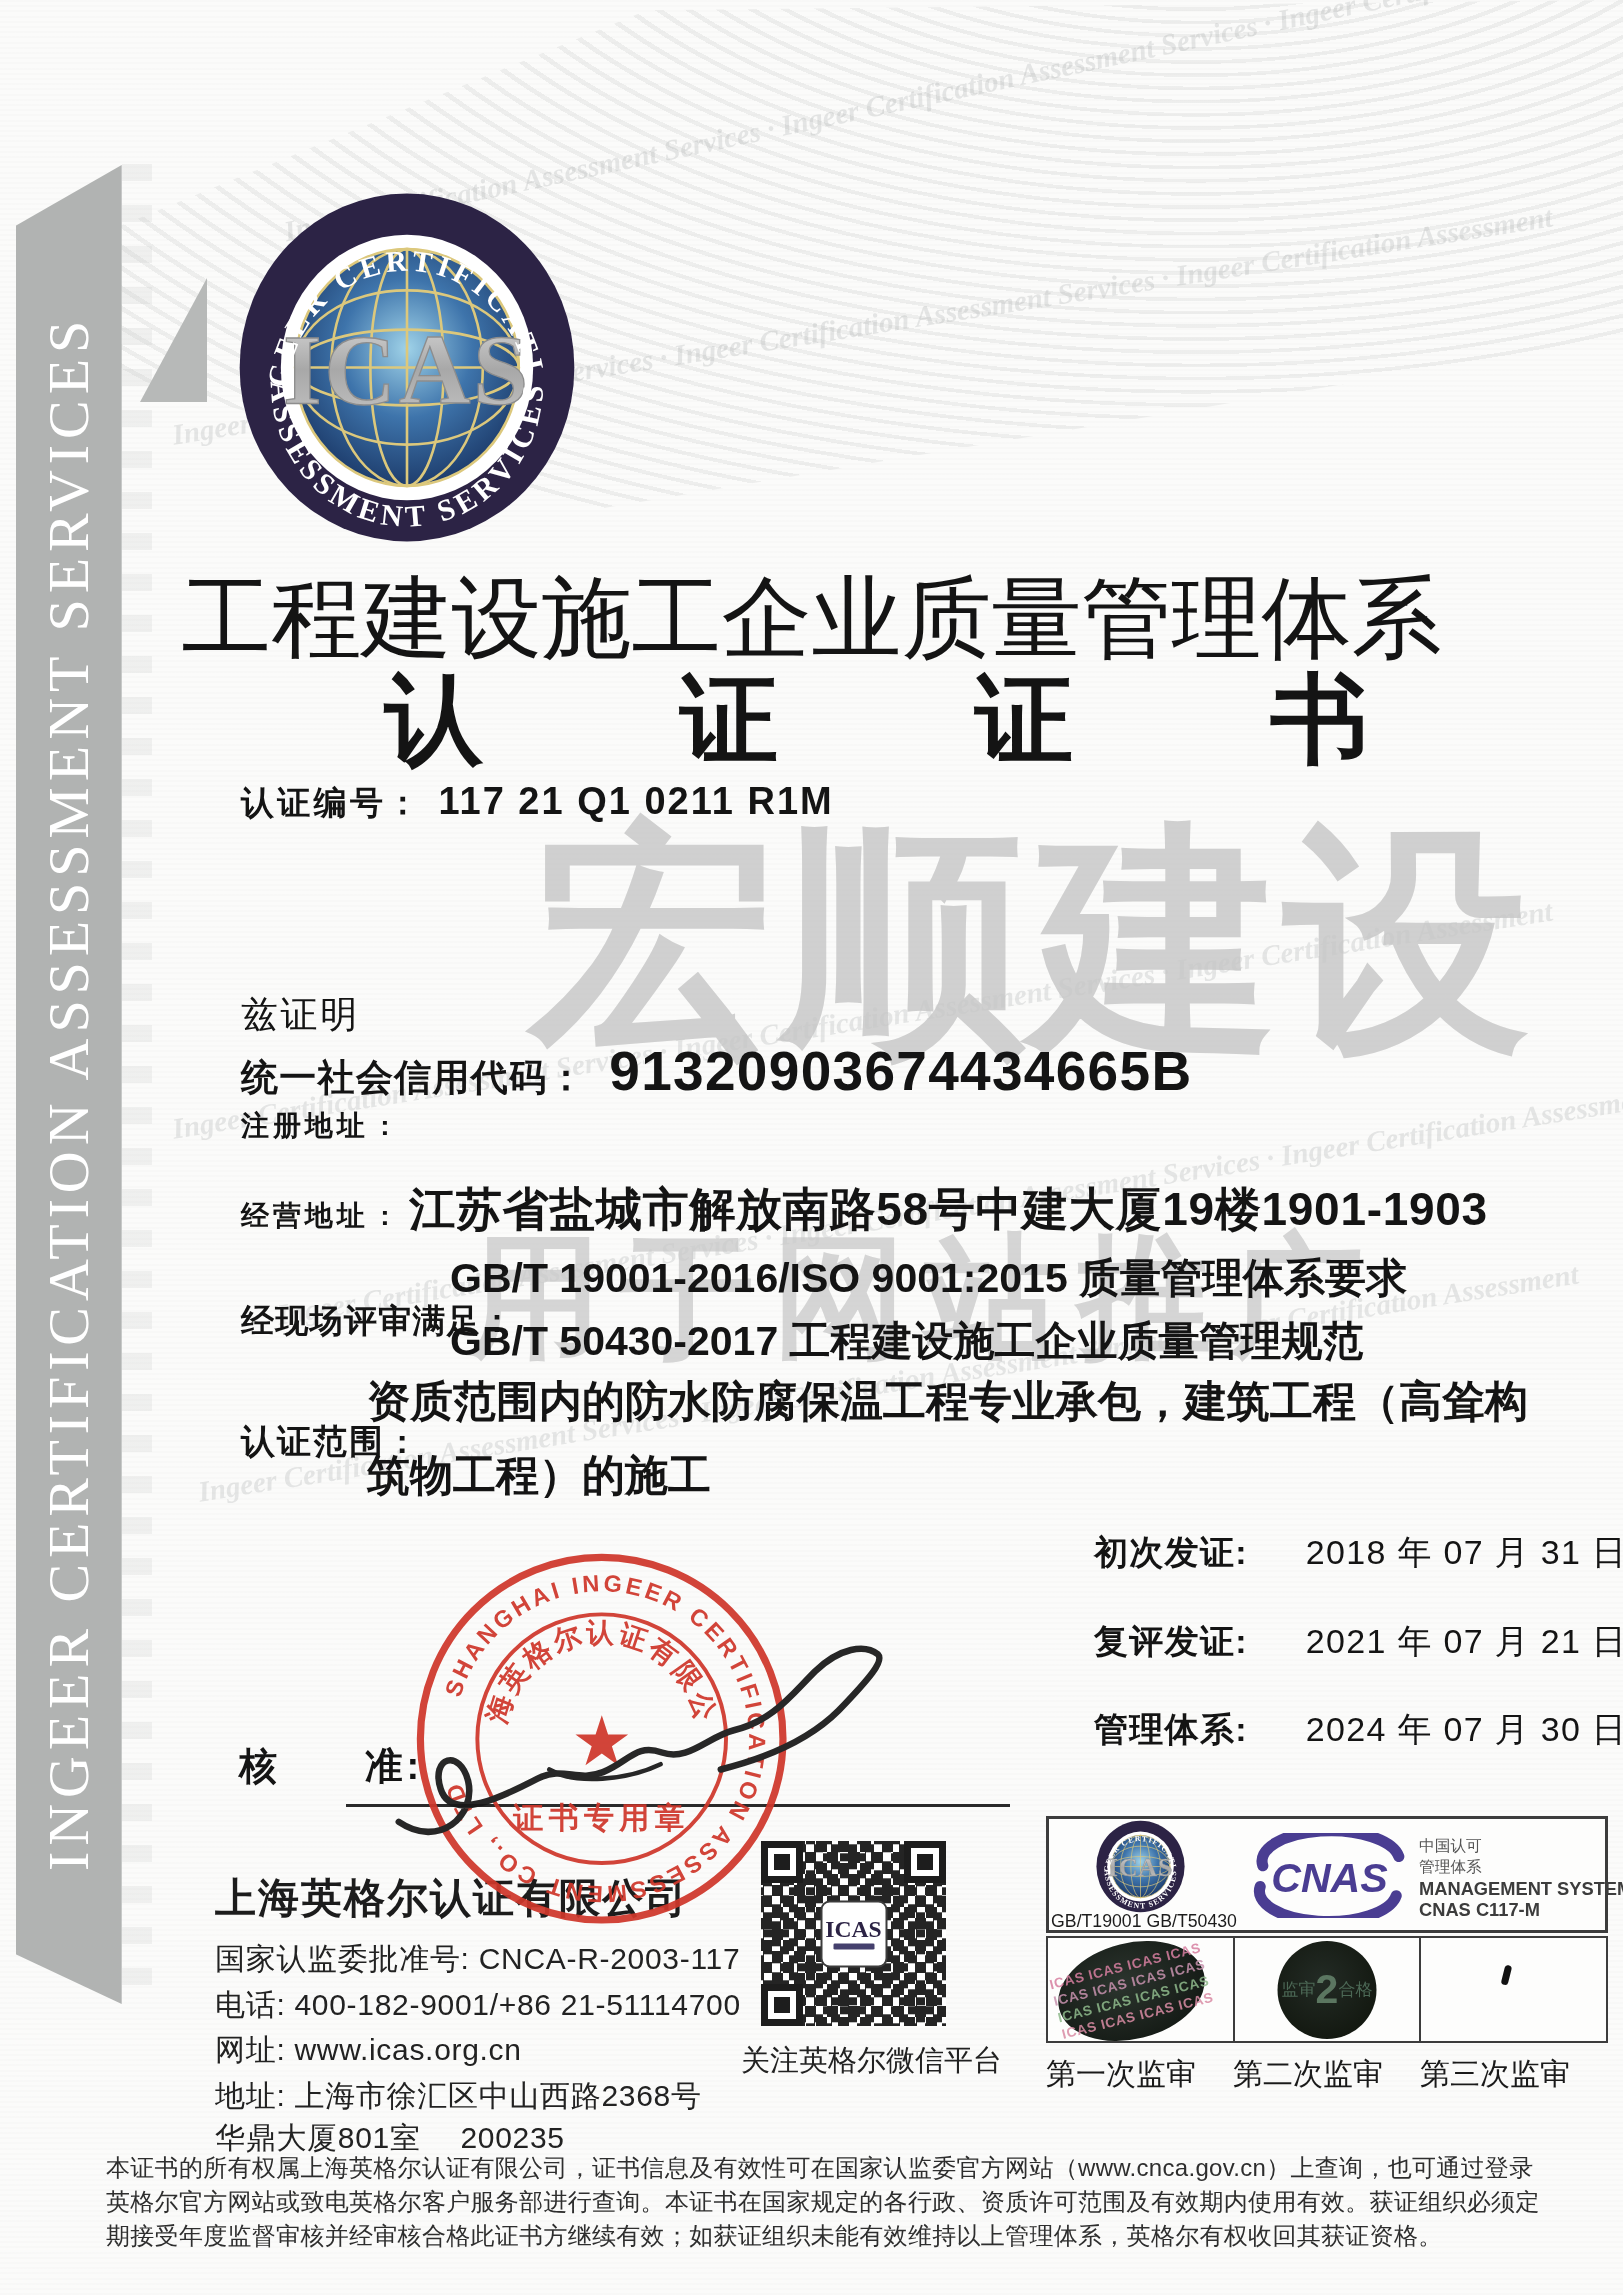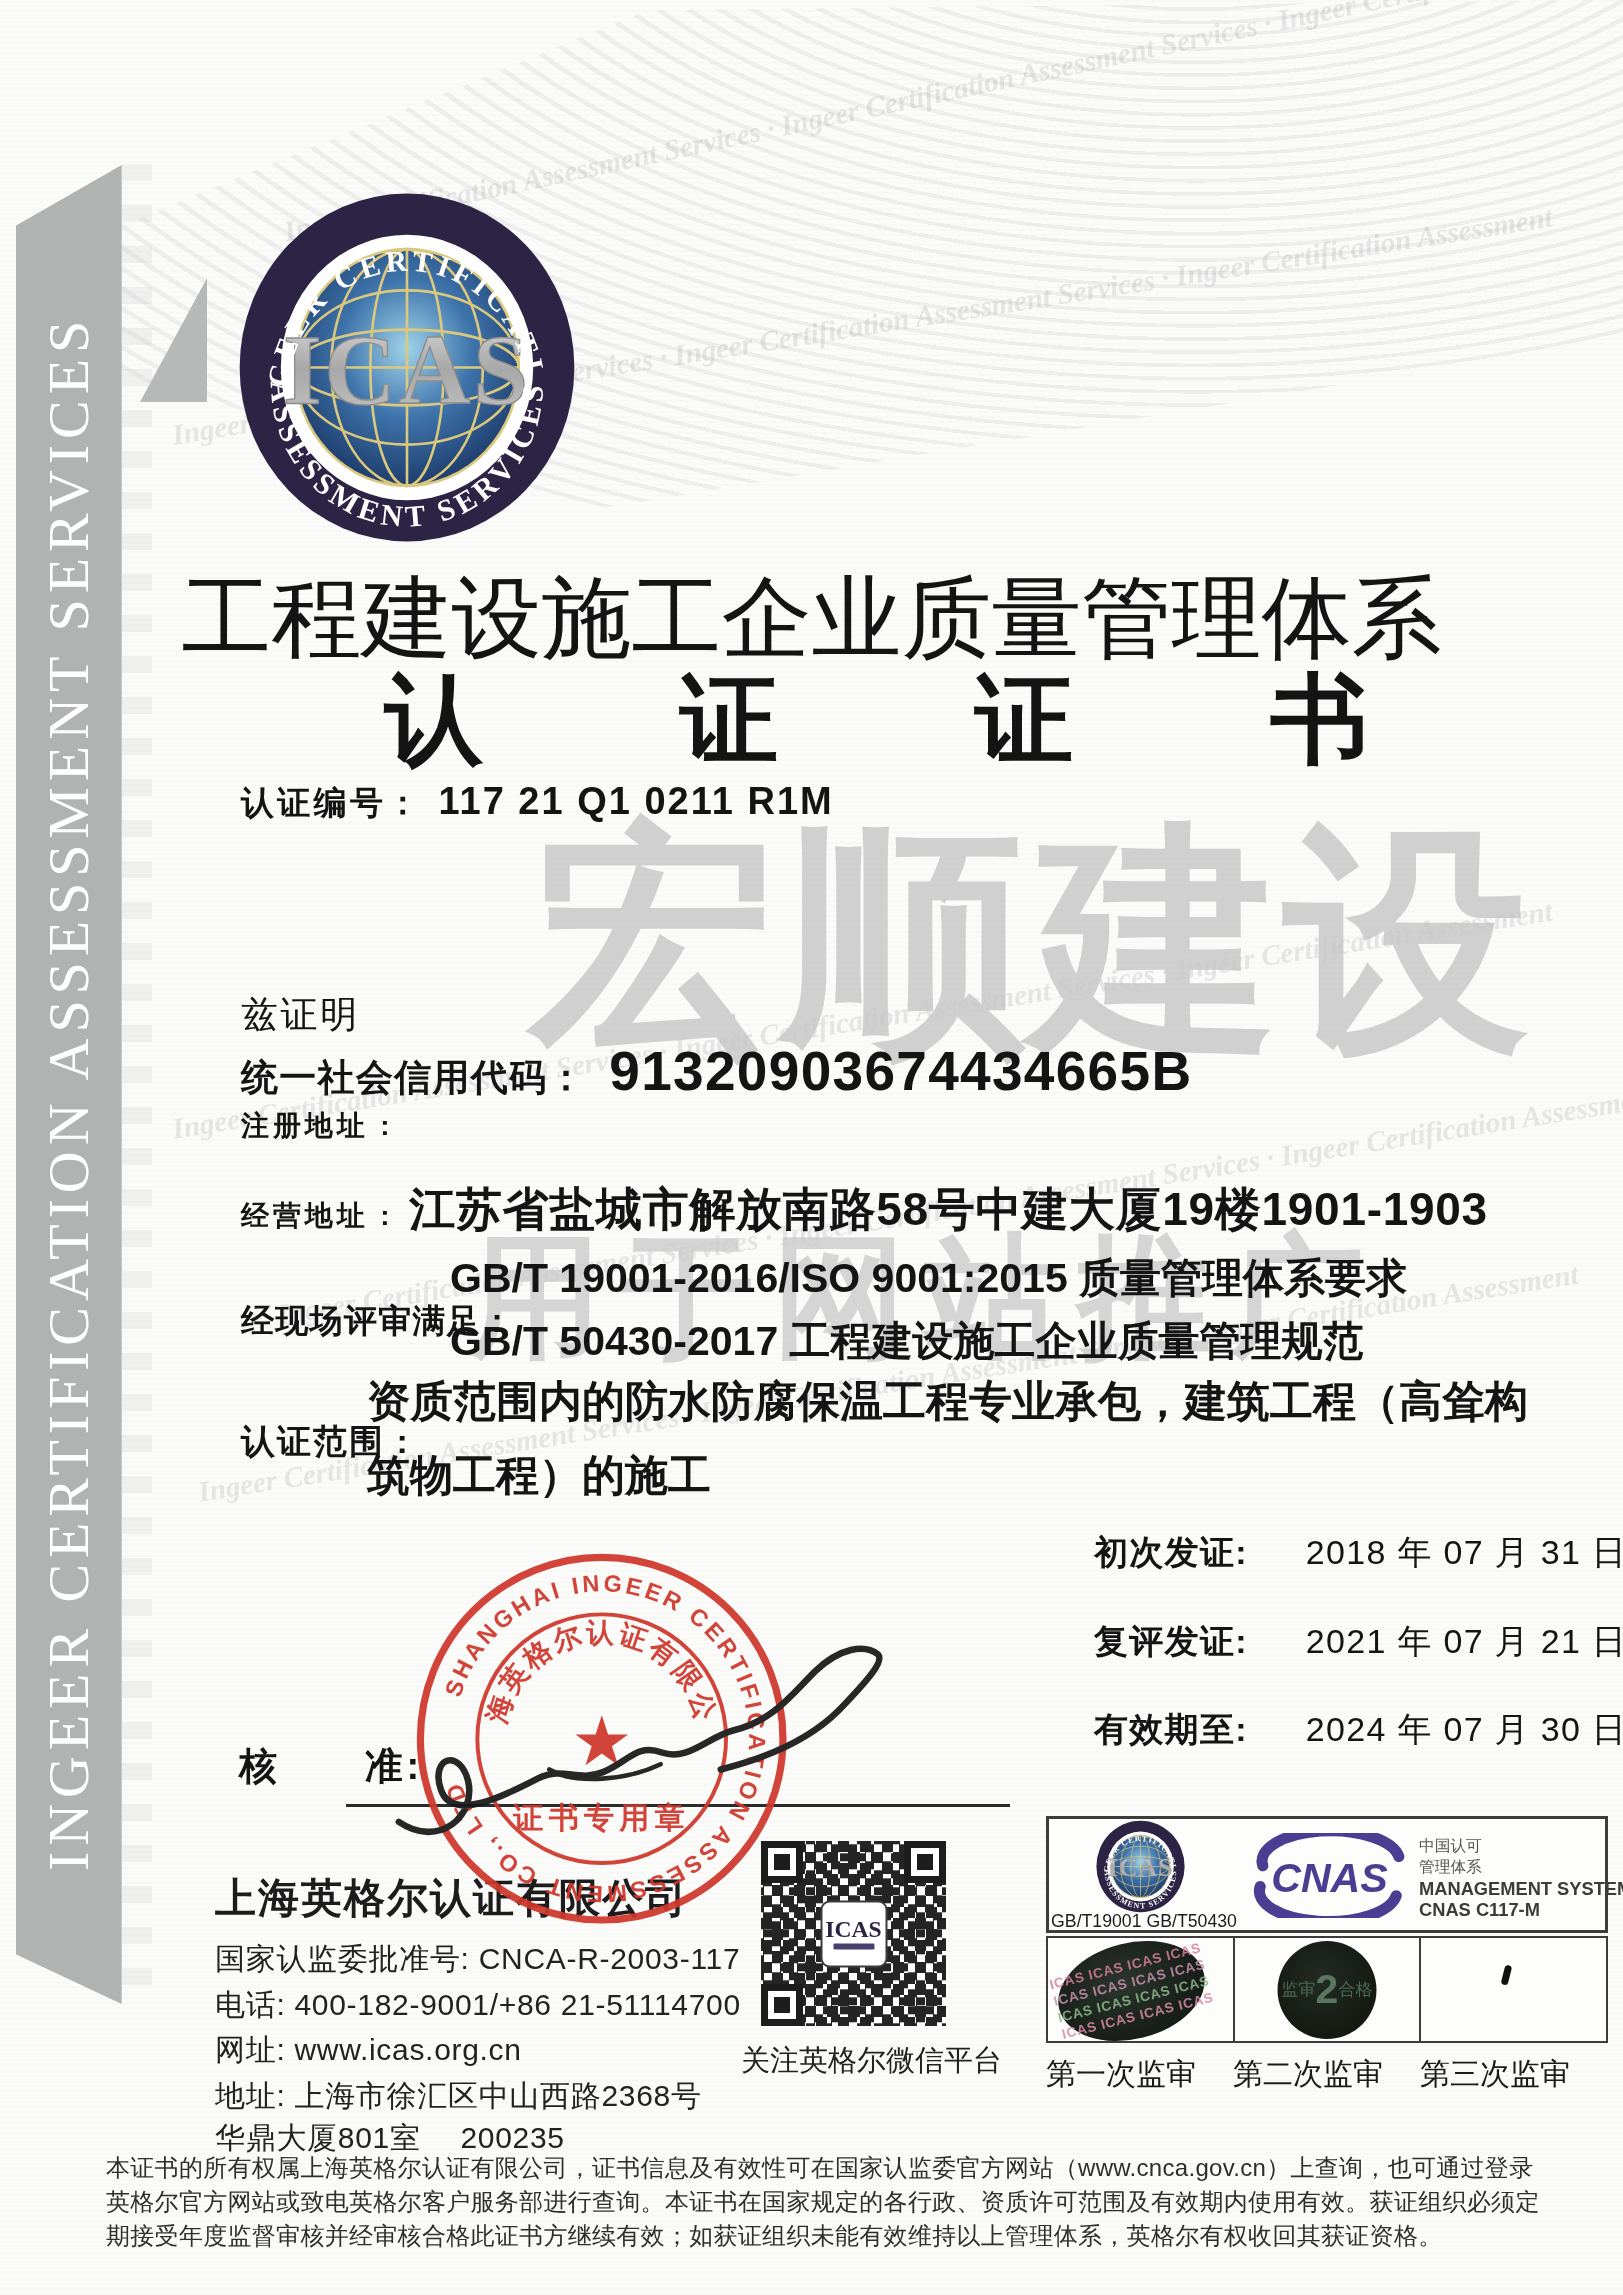--- a/index.html
+++ b/index.html
@@ -272,21 +272,21 @@
 
   <div class="row daterow d1">
     <span class="lbl">初次发证:</span>
     <span class="val">2018 年 07 月 31 日</span>
   </div>
   <div class="row daterow d2">
     <span class="lbl">复评发证:</span>
     <span class="val">2021 年 07 月 21 日</span>
   </div>
   <div class="row daterow d3">
-    <span class="lbl">有效期至:</span>
+    <span class="lbl">管理体系:</span>
     <span class="val">2024 年 07 月 30 日</span>
   </div>
 
   <div class="row approve">核　　准:</div>
   <div class="sigline"></div>
 
   <svg class="stamp" viewBox="0 0 900 620">
     <defs>
       <path id="stampRing" d="M 155,305 A 225,225 0 0 1 605,305 A 225,225 0 0 1 155,305" fill="none"></path>
       <path id="stampCn" d="M 232,305 A 148,148 0 0 1 528,305" fill="none"></path>

